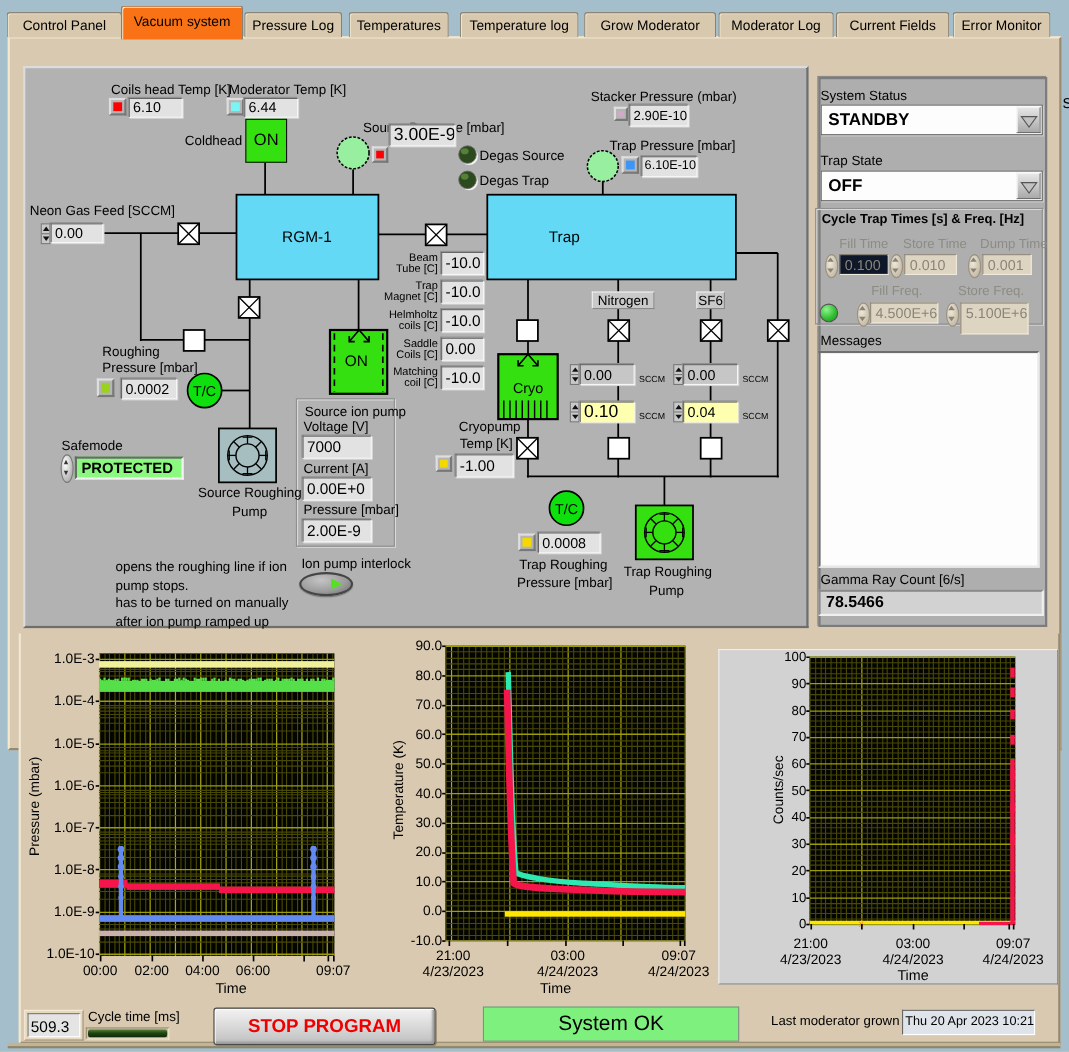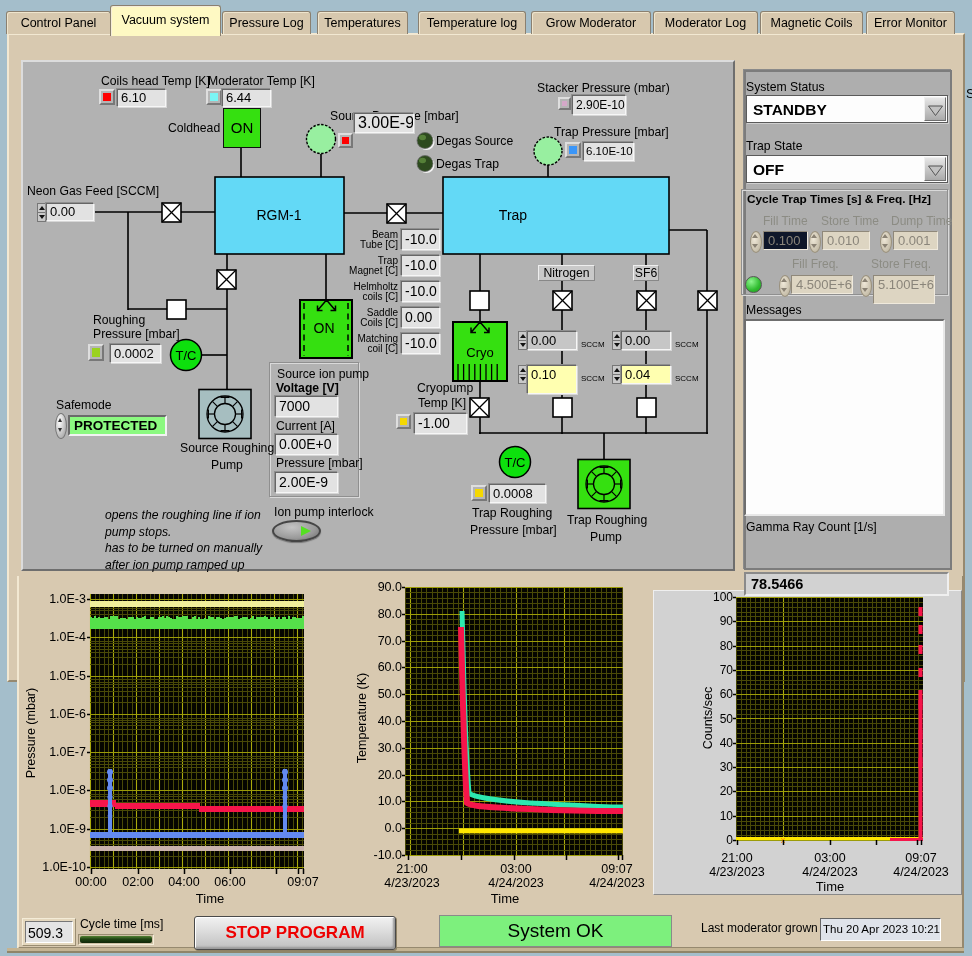--- a/index.html
+++ b/index.html
@@ -3,27 +3,27 @@
 html,body{margin:0;padding:0;}
 body{width:972px;height:956px;position:relative;overflow:hidden;background:#a4becb;
 font-family:"Liberation Sans",sans-serif;color:#000;}
 *{box-sizing:content-box;}
 </style></head><body>
 <div style="position:absolute;left:7px;top:33px;width:958px;height:649px;background:#d8c9b0;border-top:2px solid #f2e8d2;border-left:2px solid #f2e8d2;border-right:2px solid #96896f;border-bottom:2px solid #96896f;box-sizing:border-box;"></div>
 <div style="position:absolute;left:17px;top:576px;width:947px;height:374px;background:#d8c9b0;border-left:2px solid #f2e8d2;border-right:2px solid #96896f;border-bottom:3px solid #96896f;box-sizing:border-box;"></div>
 <div style="position:absolute;left:7px;top:948px;width:957px;height:3px;background:#c4b493;"></div>
 <div style="position:absolute;left:7px;top:951px;width:957px;height:2px;background:#8f8569;"></div>
 <div style="position:absolute;left:6px;top:11px;width:103px;height:22px;background:#d7c8ae;border:1px solid #8a8070;border-bottom:none;border-radius:3px 3px 0 0;box-shadow:inset 1px 1px 0 #efe5cd;font-size:12.5px;text-align:center;line-height:22px;z-index:3;">Control Panel</div>
-<div style="position:absolute;left:110px;top:5px;width:109px;height:30px;background:#fef9c3;border:1px solid #8a8070;border-bottom:none;border-radius:3px 3px 0 0;box-shadow:inset 1px 1px 0 #f5edd9;font-size:12.5px;text-align:center;line-height:28px;z-index:5;">Vacuum system</div>
+<div style="position:absolute;left:110px;top:5px;width:109px;height:30px;background:#f97316;border:1px solid #8a8070;border-bottom:none;border-radius:3px 3px 0 0;box-shadow:inset 1px 1px 0 #f5edd9;font-size:12.5px;text-align:center;line-height:28px;z-index:5;">Vacuum system</div>
 <div style="position:absolute;left:222px;top:11px;width:87px;height:22px;background:#d7c8ae;border:1px solid #8a8070;border-bottom:none;border-radius:3px 3px 0 0;box-shadow:inset 1px 1px 0 #efe5cd;font-size:12.5px;text-align:center;line-height:22px;z-index:3;">Pressure Log</div>
 <div style="position:absolute;left:317px;top:11px;width:89px;height:22px;background:#d7c8ae;border:1px solid #8a8070;border-bottom:none;border-radius:3px 3px 0 0;box-shadow:inset 1px 1px 0 #efe5cd;font-size:12.5px;text-align:center;line-height:22px;z-index:3;">Temperatures</div>
 <div style="position:absolute;left:418px;top:11px;width:106px;height:22px;background:#d7c8ae;border:1px solid #8a8070;border-bottom:none;border-radius:3px 3px 0 0;box-shadow:inset 1px 1px 0 #efe5cd;font-size:12.5px;text-align:center;line-height:22px;z-index:3;">Temperature log</div>
 <div style="position:absolute;left:531px;top:11px;width:118px;height:22px;background:#d7c8ae;border:1px solid #8a8070;border-bottom:none;border-radius:3px 3px 0 0;box-shadow:inset 1px 1px 0 #efe5cd;font-size:12.5px;text-align:center;line-height:22px;z-index:3;">Grow Moderator</div>
 <div style="position:absolute;left:653px;top:11px;width:103px;height:22px;background:#d7c8ae;border:1px solid #8a8070;border-bottom:none;border-radius:3px 3px 0 0;box-shadow:inset 1px 1px 0 #efe5cd;font-size:12.5px;text-align:center;line-height:22px;z-index:3;">Moderator Log</div>
-<div style="position:absolute;left:760px;top:11px;width:101px;height:22px;background:#d7c8ae;border:1px solid #8a8070;border-bottom:none;border-radius:3px 3px 0 0;box-shadow:inset 1px 1px 0 #efe5cd;font-size:12.5px;text-align:center;line-height:22px;z-index:3;">Magnetic Coils</div>
+<div style="position:absolute;left:760px;top:11px;width:101px;height:22px;background:#d7c8ae;border:1px solid #8a8070;border-bottom:none;border-radius:3px 3px 0 0;box-shadow:inset 1px 1px 0 #efe5cd;font-size:12.5px;text-align:center;line-height:22px;z-index:3;">Current Fields</div>
 <div style="position:absolute;left:866px;top:11px;width:87px;height:22px;background:#d7c8ae;border:1px solid #8a8070;border-bottom:none;border-radius:3px 3px 0 0;box-shadow:inset 1px 1px 0 #efe5cd;font-size:12.5px;text-align:center;line-height:22px;z-index:3;">Error Monitor</div>
 <div style="position:absolute;left:966px;top:86px;font-size:13px;line-height:15px;white-space:nowrap;">S</div>
 <div style="position:absolute;left:21px;top:60px;width:714px;height:511px;background:#b2b2b2;border-top:2px solid #dcdcdc;border-left:2px solid #dcdcdc;border-right:2px solid #6e6e6e;border-bottom:2px solid #6e6e6e;box-sizing:border-box;"></div>
 <div style="position:absolute;left:744px;top:70px;width:208px;height:500px;background:#aeaeae;border:2px solid #7c7c7c;box-sizing:border-box;box-shadow:-1px -1px 0 #8a8a8a;"></div>
 <svg style="position:absolute;left:0;top:0;z-index:2" width="972" height="956" viewBox="0 0 972 956">
     <line x1="94" y1="212" x2="162" y2="212" stroke="#000" stroke-width="1.6"></line>
     <line x1="180" y1="212" x2="215" y2="212" stroke="#000" stroke-width="1.6"></line>
     <line x1="128" y1="212" x2="128" y2="310" stroke="#000" stroke-width="1.6"></line>
     <line x1="128" y1="309" x2="167" y2="309" stroke="#000" stroke-width="1.6"></line>
     <line x1="186" y1="309" x2="227" y2="309" stroke="#000" stroke-width="1.6"></line>
@@ -205,42 +205,42 @@
       <div style="position:absolute;left:1px;bottom:2px;width:0;height:0;border-left:3px solid transparent;border-right:3px solid transparent;border-top:4px solid #111;"></div>
       <div style="position:absolute;left:0;top:8px;width:7px;height:1px;background:#777;"></div>
     </div>
     <div style="position:absolute;left:621px;top:331px;width:50px;height:19px;background:#c6c6c6;border-top:1px solid #666;border-left:1px solid #666;border-bottom:1px solid #f6f6f6;border-right:1px solid #f6f6f6;box-shadow:1px 1px 0 #d6d6d6, -1px -1px 0 #8f8f8f;font-size:13px;line-height:17px;color:#000;padding-left:3px;box-sizing:border-box;white-space:nowrap;overflow:hidden;">0.00</div>
     <div style="position:absolute;left:675px;top:340px;font-size:8px;line-height:10px;white-space:nowrap;">SCCM</div>
     <div style="position:absolute;left:518px;top:365px;width:9px;height:19px;background:#c9c9c9;border:1px solid #777;box-sizing:border-box;">
       <div style="position:absolute;left:1px;top:2px;width:0;height:0;border-left:3px solid transparent;border-right:3px solid transparent;border-bottom:4px solid #111;"></div>
       <div style="position:absolute;left:1px;bottom:2px;width:0;height:0;border-left:3px solid transparent;border-right:3px solid transparent;border-top:4px solid #111;"></div>
       <div style="position:absolute;left:0;top:8px;width:7px;height:1px;background:#777;"></div>
     </div>
-    <div style="position:absolute;left:527px;top:365px;width:50px;height:29px;background:#ffffb0;border-top:1px solid #666;border-left:1px solid #666;border-bottom:1px solid #f6f6f6;border-right:1px solid #f6f6f6;box-shadow:1px 1px 0 #d6d6d6, -1px -1px 0 #8f8f8f;font-size:13px;line-height:17px;color:#000;padding-left:3px;box-sizing:border-box;white-space:nowrap;overflow:hidden;">0.10</div>
+    <div style="position:absolute;left:527px;top:365px;width:50px;height:19px;background:#ffffb0;border-top:1px solid #666;border-left:1px solid #666;border-bottom:1px solid #f6f6f6;border-right:1px solid #f6f6f6;box-shadow:1px 1px 0 #d6d6d6, -1px -1px 0 #8f8f8f;font-size:16px;line-height:17px;color:#000;padding-left:3px;box-sizing:border-box;white-space:nowrap;overflow:hidden;">0.10</div>
     <div style="position:absolute;left:581px;top:374px;font-size:8px;line-height:10px;white-space:nowrap;">SCCM</div>
     <div style="position:absolute;left:612px;top:365px;width:9px;height:19px;background:#c9c9c9;border:1px solid #777;box-sizing:border-box;">
       <div style="position:absolute;left:1px;top:2px;width:0;height:0;border-left:3px solid transparent;border-right:3px solid transparent;border-bottom:4px solid #111;"></div>
       <div style="position:absolute;left:1px;bottom:2px;width:0;height:0;border-left:3px solid transparent;border-right:3px solid transparent;border-top:4px solid #111;"></div>
       <div style="position:absolute;left:0;top:8px;width:7px;height:1px;background:#777;"></div>
     </div>
     <div style="position:absolute;left:621px;top:365px;width:50px;height:19px;background:#ffffb0;border-top:1px solid #666;border-left:1px solid #666;border-bottom:1px solid #f6f6f6;border-right:1px solid #f6f6f6;box-shadow:1px 1px 0 #d6d6d6, -1px -1px 0 #8f8f8f;font-size:13px;line-height:17px;color:#000;padding-left:3px;box-sizing:border-box;white-space:nowrap;overflow:hidden;">0.04</div>
     <div style="position:absolute;left:675px;top:374px;font-size:8px;line-height:10px;white-space:nowrap;">SCCM</div>
     <div style="position:absolute;left:269px;top:362px;width:90px;height:135px;border:1px solid #8f8f8f;box-shadow:inset 1px 1px 0 #d9d9d9, 1px 1px 0 #d9d9d9;box-sizing:border-box;"></div>
     <div style="position:absolute;left:277px;top:367px;font-size:12.2px;line-height:14.2px;white-space:nowrap;">Source ion pump</div>
-    <div style="position:absolute;left:276px;top:381px;font-size:12.2px;line-height:14.2px;white-space:nowrap;font-weight:bold;">Voltage [V]</div>
+    <div style="position:absolute;left:276px;top:381px;font-size:12.2px;line-height:14.2px;white-space:nowrap;">Voltage [V]</div>
     <div style="position:absolute;left:275px;top:396px;width:63px;height:21px;background:#e2e2e2;border-top:1px solid #666;border-left:1px solid #666;border-bottom:1px solid #f6f6f6;border-right:1px solid #f6f6f6;box-shadow:1px 1px 0 #d6d6d6, -1px -1px 0 #8f8f8f;font-size:14px;line-height:19px;color:#000;padding-left:3px;box-sizing:border-box;white-space:nowrap;overflow:hidden;">7000</div>
     <div style="position:absolute;left:276px;top:419px;font-size:12.2px;line-height:14.2px;white-space:nowrap;">Current [A]</div>
     <div style="position:absolute;left:275px;top:434px;width:63px;height:21px;background:#e2e2e2;border-top:1px solid #666;border-left:1px solid #666;border-bottom:1px solid #f6f6f6;border-right:1px solid #f6f6f6;box-shadow:1px 1px 0 #d6d6d6, -1px -1px 0 #8f8f8f;font-size:14px;line-height:19px;color:#000;padding-left:3px;box-sizing:border-box;white-space:nowrap;overflow:hidden;">0.00E+0</div>
     <div style="position:absolute;left:276px;top:456px;font-size:12.2px;line-height:14.2px;white-space:nowrap;">Pressure [mbar]</div>
     <div style="position:absolute;left:275px;top:472px;width:63px;height:21px;background:#e2e2e2;border-top:1px solid #666;border-left:1px solid #666;border-bottom:1px solid #f6f6f6;border-right:1px solid #f6f6f6;box-shadow:1px 1px 0 #d6d6d6, -1px -1px 0 #8f8f8f;font-size:14px;line-height:19px;color:#000;padding-left:3px;box-sizing:border-box;white-space:nowrap;overflow:hidden;">2.00E-9</div>
     <div style="position:absolute;left:274px;top:505px;font-size:12.2px;line-height:14.2px;white-space:nowrap;">Ion pump interlock</div>
     <div style="position:absolute;left:272px;top:520px;width:49px;height:22px;border-radius:50%;background:radial-gradient(ellipse at 40% 30%, #c4c4c4, #9a9a9a 60%, #6a6a6a);border:2px solid #454545;box-sizing:border-box;box-shadow:0 1px 1px #777;">
       <div style="position:absolute;right:8px;top:4px;width:0;height:0;border-top:5px solid transparent;border-bottom:5px solid transparent;border-left:10px solid #55e022;"></div>
     </div>
-    <div style="position:absolute;left:105px;top:507px;font-size:12.2px;line-height:16.5px;white-space:nowrap;font-style:italic;">opens the roughing line if ion<br>pump stops.<br>has to be turned on manually<br>after ion pump ramped up</div>
+    <div style="position:absolute;left:105px;top:507px;font-size:12.2px;line-height:16.5px;white-space:nowrap;">opens the roughing line if ion<br>pump stops.<br>has to be turned on manually<br>after ion pump ramped up</div>
     <div style="position:absolute;left:93px;top:313px;font-size:12.2px;line-height:14.2px;white-space:nowrap;">Roughing</div>
     <div style="position:absolute;left:93px;top:327px;font-size:12.2px;line-height:14.2px;white-space:nowrap;">Pressure [mbar]</div>
     <div style="position:absolute;left:88px;top:344px;width:16px;height:17px;background:#b5b5b5;border-top:2px solid #dedede;border-left:2px solid #dedede;border-bottom:2px solid #787878;border-right:2px solid #787878;box-sizing:border-box;">
       <div style="position:absolute;left:2px;top:2px;right:2px;bottom:2px;background:#9ad21f;"></div>
     </div>
     <div style="position:absolute;left:110px;top:344px;width:51px;height:19px;background:#e2e2e2;border-top:1px solid #666;border-left:1px solid #666;border-bottom:1px solid #f6f6f6;border-right:1px solid #f6f6f6;box-shadow:1px 1px 0 #d6d6d6, -1px -1px 0 #8f8f8f;font-size:13px;line-height:17px;color:#000;padding-left:3px;box-sizing:border-box;white-space:nowrap;overflow:hidden;">0.0002</div>
     <div style="position:absolute;left:56px;top:398px;font-size:12.2px;line-height:14.2px;white-space:nowrap;">Safemode</div>
     <div style="position:absolute;left:55px;top:413px;width:12px;height:24px;">
       <div style="position:absolute;left:0;top:0;width:10px;height:24px;border-radius:50%;background:radial-gradient(ellipse at 35% 30%, #ffffff, #b5b5b5 70%, #909090);border:1px solid #777;"></div>
       <div style="position:absolute;left:3px;top:5px;width:0;height:0;border-left:2.5px solid transparent;border-right:2.5px solid transparent;border-bottom:4px solid #333;"></div>
@@ -310,22 +310,22 @@
     </div>
     <div style="position:absolute;left:791px;top:275px;width:62px;height:19px;background:#ddd5c2;border-top:1px solid #8f887a;border-left:1px solid #8f887a;border-bottom:1px solid #efe9dc;border-right:1px solid #efe9dc;box-sizing:border-box;font-size:13px;line-height:17px;padding-left:4px;color:#8a857a;">4.500E+6</div>
     <div style="position:absolute;left:860px;top:275px;width:12px;height:20px;">
       <div style="position:absolute;left:0;top:0;width:10px;height:20px;border-radius:50%;background:radial-gradient(ellipse at 35% 35%, #efe8d8, #b6ad97);border:1px solid #9a917d;"></div>
       <div style="position:absolute;left:2px;top:3px;width:0;height:0;border-left:3px solid transparent;border-right:3px solid transparent;border-bottom:4px solid #8a8274;"></div>
       <div style="position:absolute;left:2px;bottom:3px;width:0;height:0;border-left:3px solid transparent;border-right:3px solid transparent;border-top:4px solid #8a8274;"></div>
     </div>
     <div style="position:absolute;left:873px;top:275px;width:62px;height:29px;background:#ddd5c2;border-top:1px solid #8f887a;border-left:1px solid #8f887a;border-bottom:1px solid #efe9dc;border-right:1px solid #efe9dc;box-sizing:border-box;font-size:13px;line-height:17px;padding-left:4px;color:#8a857a;">5.100E+6</div>
     <div style="position:absolute;left:746px;top:303px;font-size:12.2px;line-height:14.2px;white-space:nowrap;">Messages</div>
     <div style="position:absolute;left:744px;top:319px;width:201px;height:197px;background:#fdfdfd;border-top:2px solid #6e6e6e;border-left:2px solid #6e6e6e;border-bottom:2px solid #e8e8e8;border-right:2px solid #e8e8e8;box-sizing:border-box;"></div>
-    <div style="position:absolute;left:746px;top:520px;font-size:12.2px;line-height:14.2px;white-space:nowrap;">Gamma Ray Count [1/s]</div>
-    <div style="position:absolute;left:744px;top:536px;width:205px;height:24px;background:#d2d2d2;border-top:2px solid #8a8a8a;border-left:2px solid #8a8a8a;border-bottom:2px solid #efefef;border-right:2px solid #efefef;box-sizing:border-box;font-size:14.5px;font-weight:bold;line-height:21px;padding-left:5px;margin-top:36px;">78.5466</div>
+    <div style="position:absolute;left:746px;top:520px;font-size:12.2px;line-height:14.2px;white-space:nowrap;">Gamma Ray Count [6/s]</div>
+    <div style="position:absolute;left:744px;top:536px;width:205px;height:24px;background:#d2d2d2;border-top:2px solid #8a8a8a;border-left:2px solid #8a8a8a;border-bottom:2px solid #efefef;border-right:2px solid #efefef;box-sizing:border-box;font-size:14.5px;font-weight:bold;line-height:21px;padding-left:5px;">78.5466</div>
   </div>
 <svg style="position:absolute;left:20px;top:580px;z-index:4" width="300" height="330" viewBox="20 580 300 330">
     <rect x="90" y="594" width="214" height="275" fill="#050500"></rect>
     <line x1="90.5" y1="594" x2="90.5" y2="869" stroke="#aaaa0c" stroke-width="1.1"></line>
     <line x1="95.5" y1="594" x2="95.5" y2="869" stroke="#494907" stroke-width="1"></line>
     <line x1="99.5" y1="594" x2="99.5" y2="869" stroke="#494907" stroke-width="1"></line>
     <line x1="104.5" y1="594" x2="104.5" y2="869" stroke="#494907" stroke-width="1"></line>
     <line x1="108.5" y1="594" x2="108.5" y2="869" stroke="#494907" stroke-width="1"></line>
     <line x1="113.5" y1="594" x2="113.5" y2="869" stroke="#aaaa0c" stroke-width="1.1"></line>
     <line x1="118.5" y1="594" x2="118.5" y2="869" stroke="#494907" stroke-width="1"></line>

